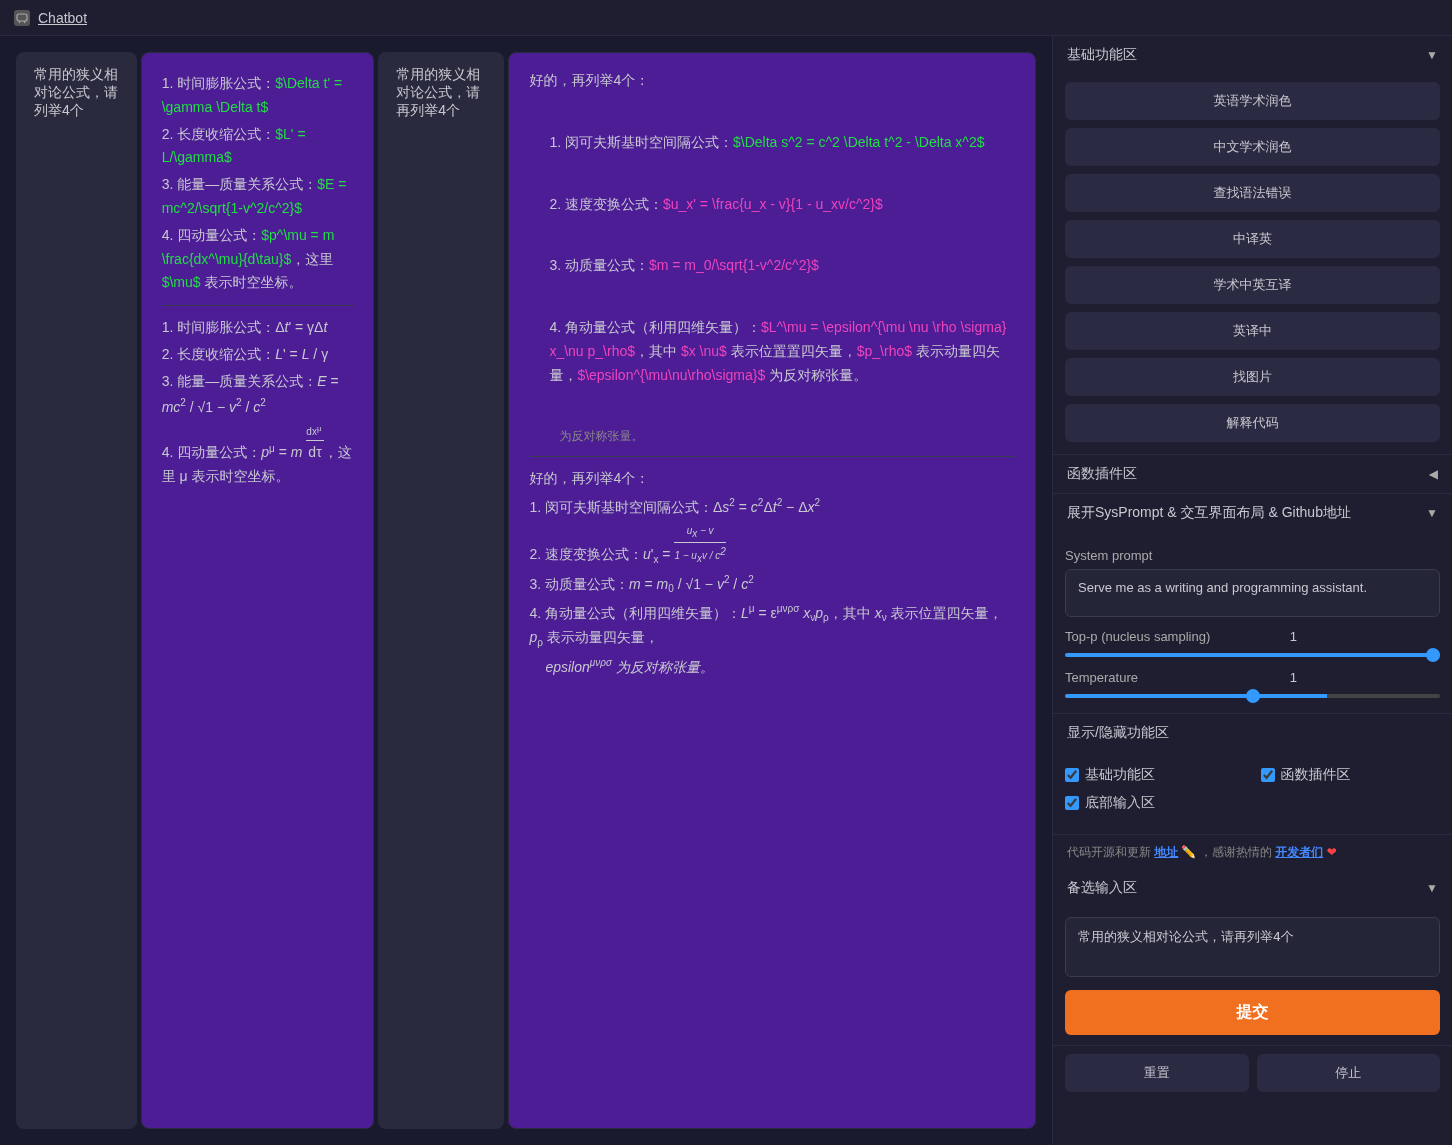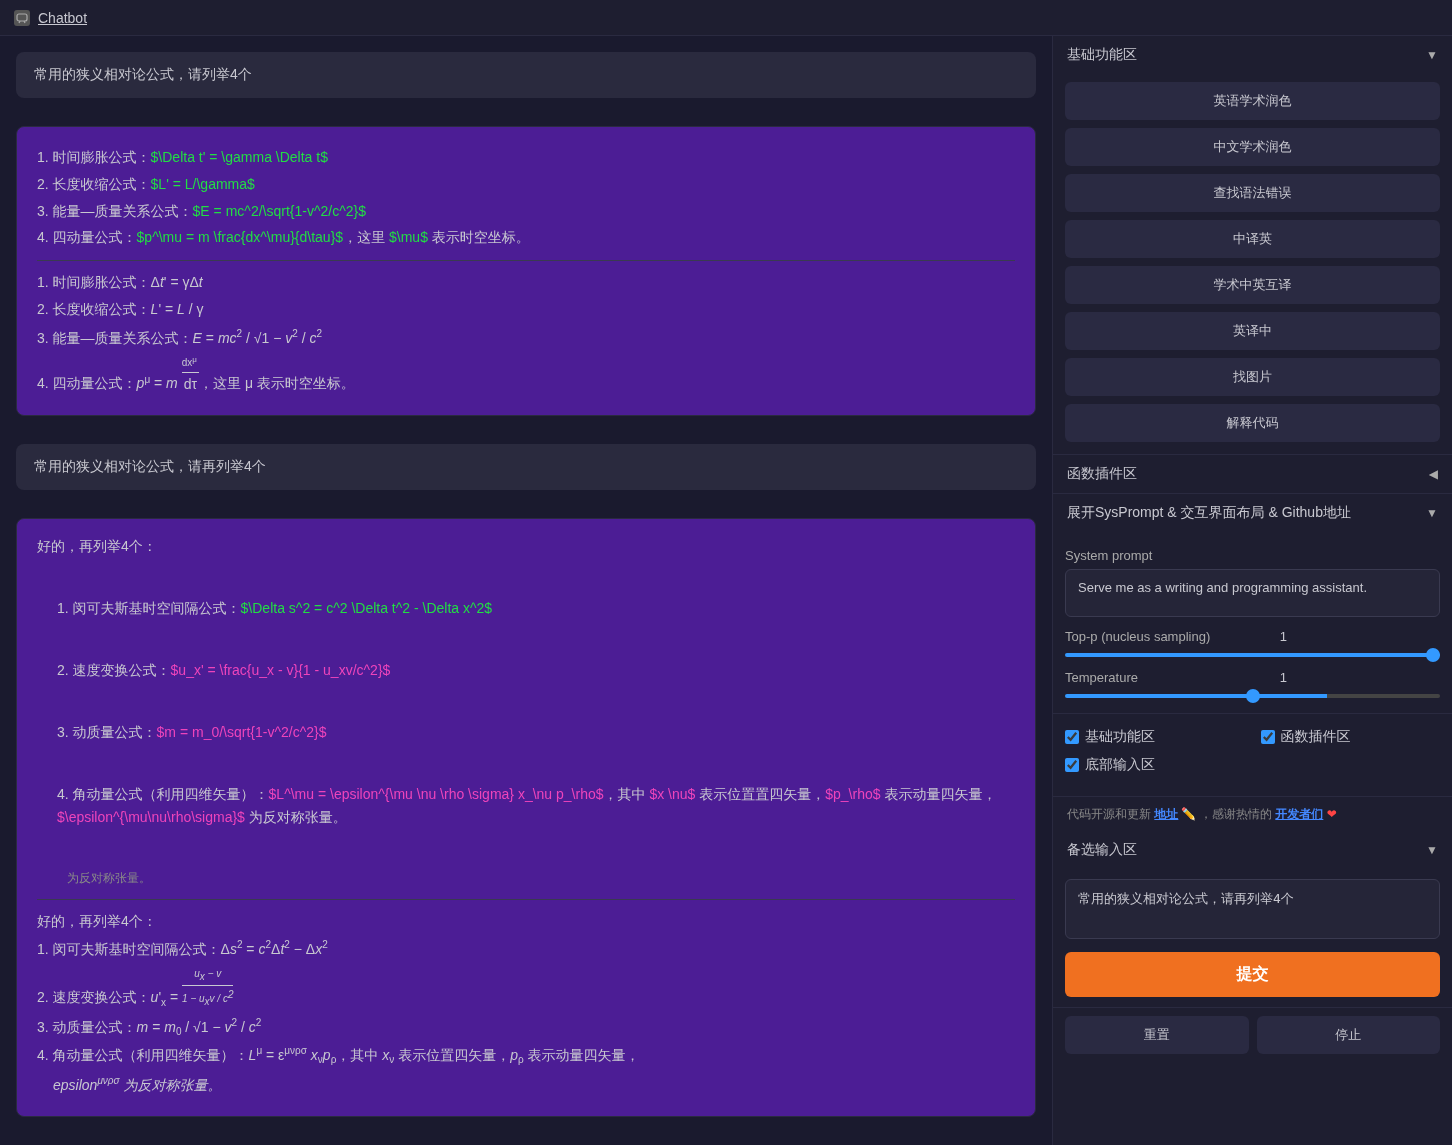--- a/index.html
+++ b/index.html
@@ -34,24 +34,23 @@
     .main-layout {
       display: flex;
       flex: 1;
       overflow: hidden;
     }
     
     .chat-area {
       flex: 1;
       background: #1a1a2e;
       display: flex;
-      flex-direction: column;
       overflow-y: auto;
       padding: 16px;
-      gap: 28px;
+      gap: 4px;
     }
     .chat-bubble-user {
       background: #2a2a3e;
       border-radius: 8px;
       padding: 14px 18px;
       color: #c8c8d0;
       font-size: 14px;
       max-width: 100%;
     }
     .chat-bubble-assistant {
@@ -125,21 +124,21 @@
       border-radius: 6px;
       padding: 10px 12px;
       color: #c8c8d0;
       font-size: 13px;
       min-height: 48px;
       border: 1px solid #3a3a50;
     }
     .slider-row {
       display: flex;
       align-items: flex-start;
-      gap: 18px;
+      gap: 28px;
       margin-top: 4px;
     }
     .slider-label {
       font-size: 13px;
       color: #aaa;
       min-width: 180px;
     }
     .slider-val {
       font-size: 13px;
       color: #c8c8d0;
@@ -360,20 +359,23 @@
           <div class="slider-row">
             <span class="slider-label">Temperature</span>
             <span class="slider-val">1</span>
           </div>
           <input type="range" min="0" max="2" step="0.01" value="1" class="slider-temp" style="width: 100%; margin-top: 4px;">
         </div>
       </div>
     </div>
 
     <div class="sidebar-section">
+      <div class="sidebar-section-header">
+        <span>显示/隐藏功能区</span>
+      </div>
       <div class="sidebar-section-content">
         <div class="checkbox-grid">
           <div class="checkbox-row">
             <input type="checkbox" checked="" style="">
             <span>基础功能区</span>
           </div>
           <div class="checkbox-row">
             <input type="checkbox" checked="" style="">
             <span>函数插件区</span>
           </div>

